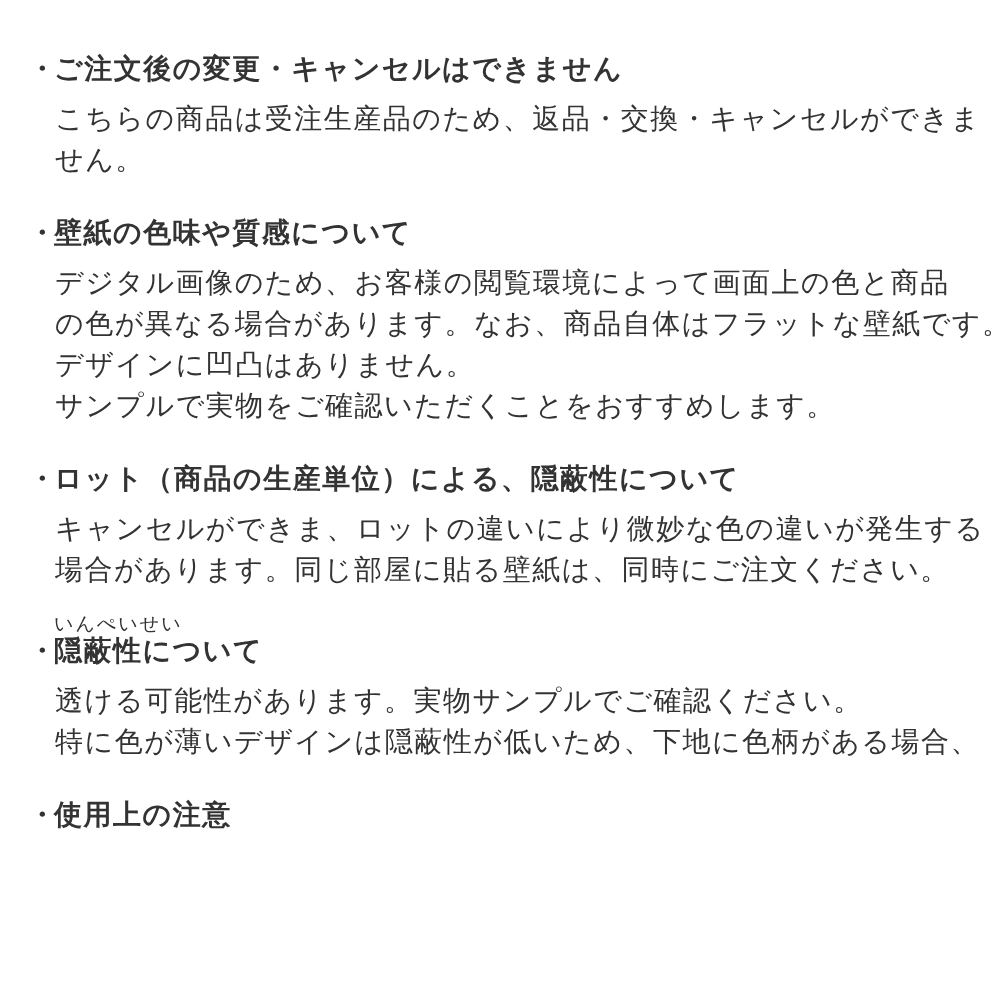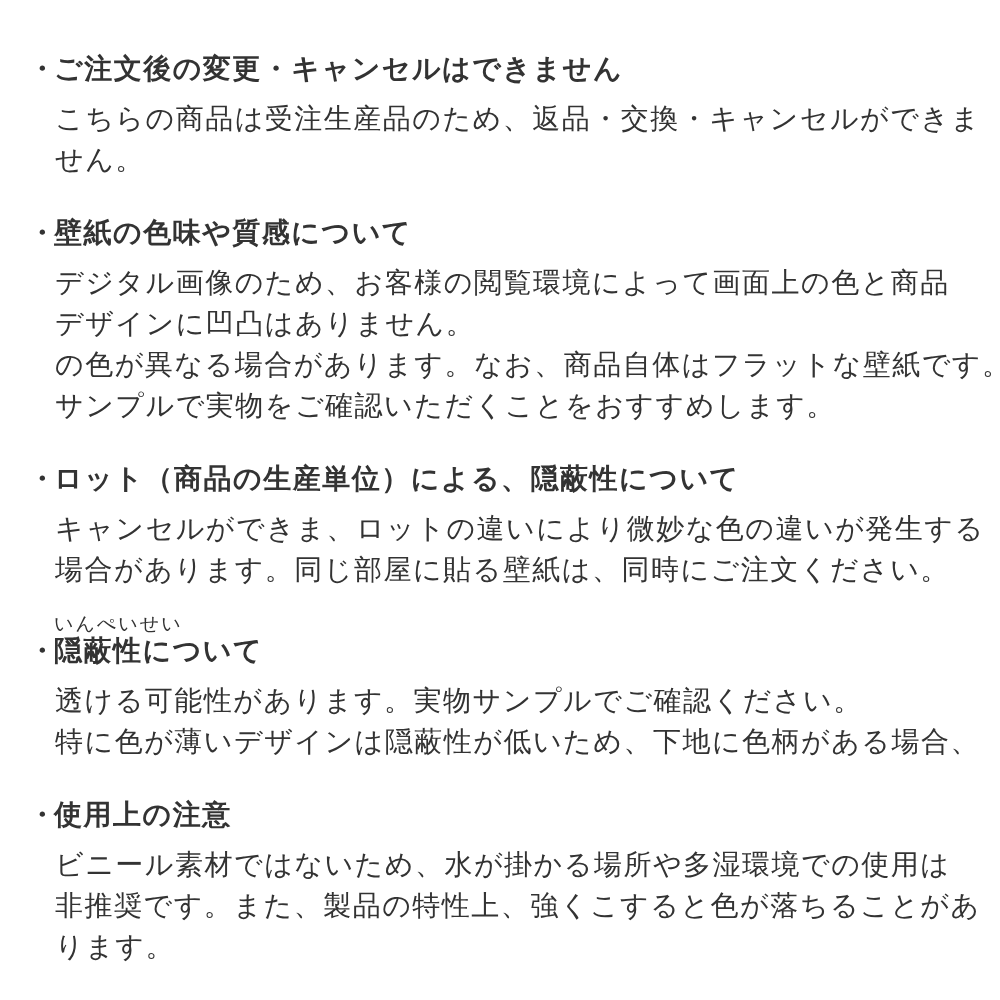--- a/index.html
+++ b/index.html
@@ -72,22 +72,22 @@
     </div>
   </div>
 
   <div class="section">
     <div class="heading-row">
       <span class="bullet">・</span>
       <span>壁紙の色味や質感について</span>
     </div>
     <div class="body-text">
       <div class="body-line">デジタル画像のため、お客様の閲覧環境によって画面上の色と商品</div>
+      <div class="body-line">の色が異なる場合があります。なお、商品自体はフラットな壁紙です。</div>
       <div class="body-line">デザインに凹凸はありません。</div>
-      <div class="body-line">の色が異なる場合があります。なお、商品自体はフラットな壁紙です。</div>
       <div class="body-line">サンプルで実物をご確認いただくことをおすすめします。</div>
     </div>
   </div>
 
   <div class="section">
     <div class="heading-row">
       <span class="bullet">・</span>
       <span>ロット（商品の生産単位）による、隠蔽性について</span>
     </div>
     <div class="body-text">
@@ -106,20 +106,15 @@
       <div class="body-line">透ける可能性があります。実物サンプルでご確認ください。</div>
       <div class="body-line">特に色が薄いデザインは隠蔽性が低いため、下地に色柄がある場合、</div>
     </div>
   </div>
 
   <div class="section">
     <div class="heading-row">
       <span class="bullet">・</span>
       <span>使用上の注意</span>
     </div>
-    <div class="body-text">
-      <div class="body-line">ビニール素材ではないため、水が掛かる場所や多湿環境での使用は</div>
-      <div class="body-line">非推奨です。また、製品の特性上、強くこすると色が落ちることがあ</div>
-      <div class="body-line">ります。</div>
-    </div>
   </div>
 
 </div>
 
 </body></html>

